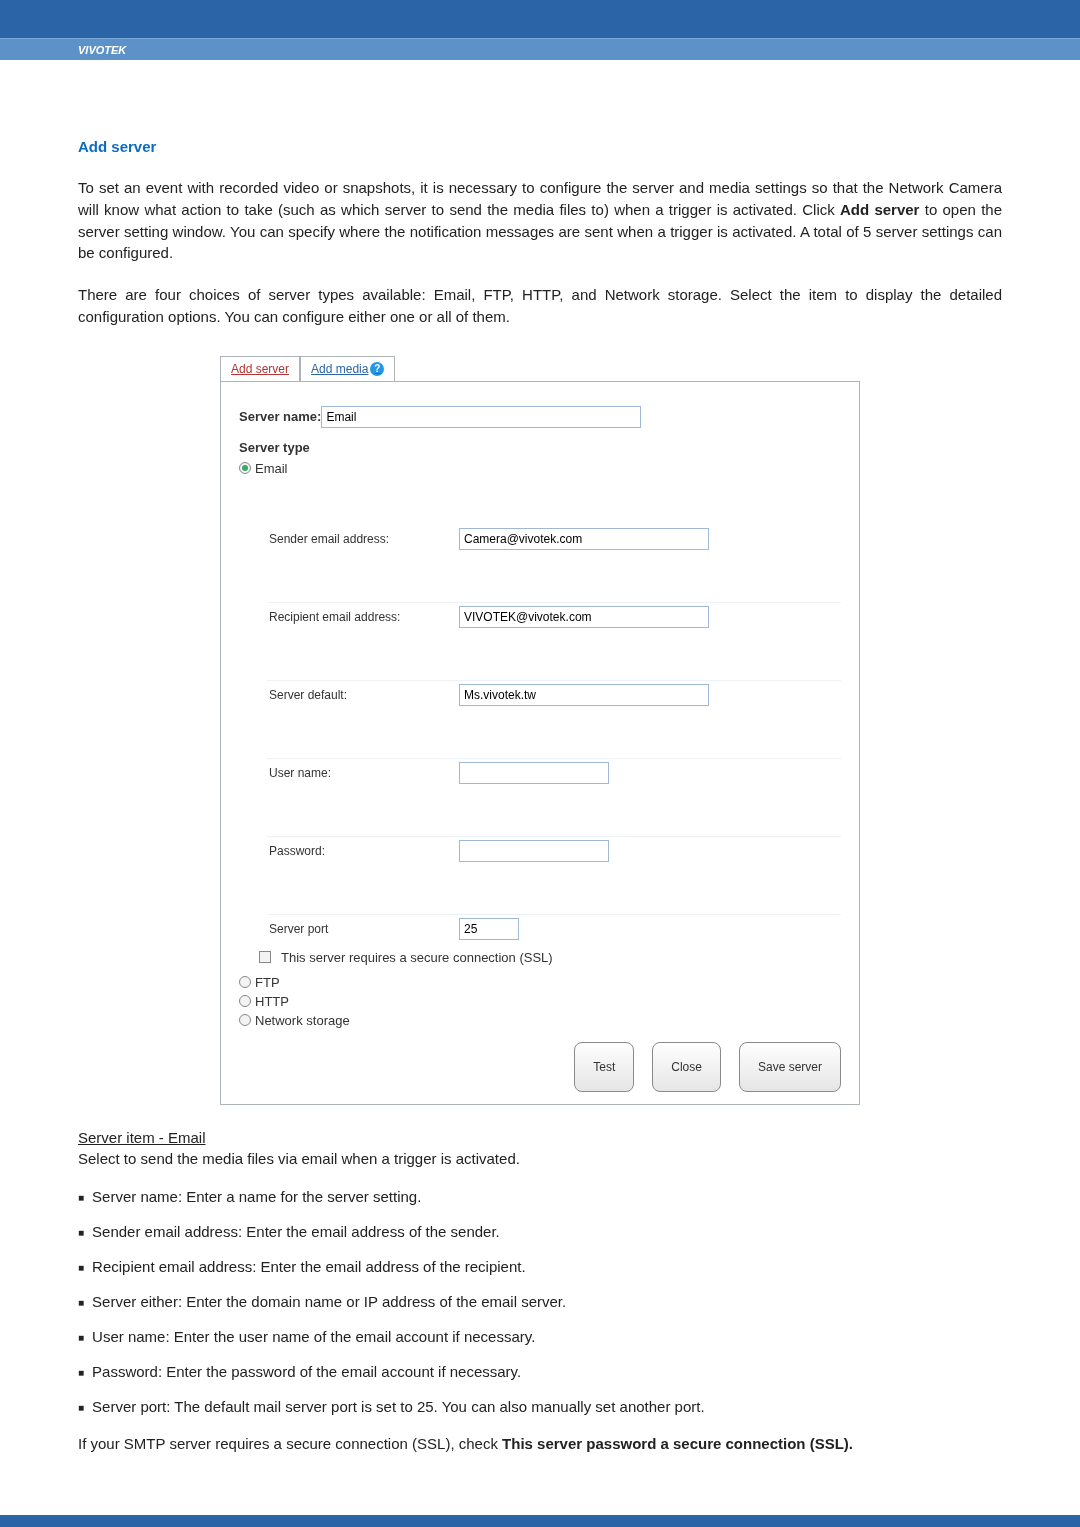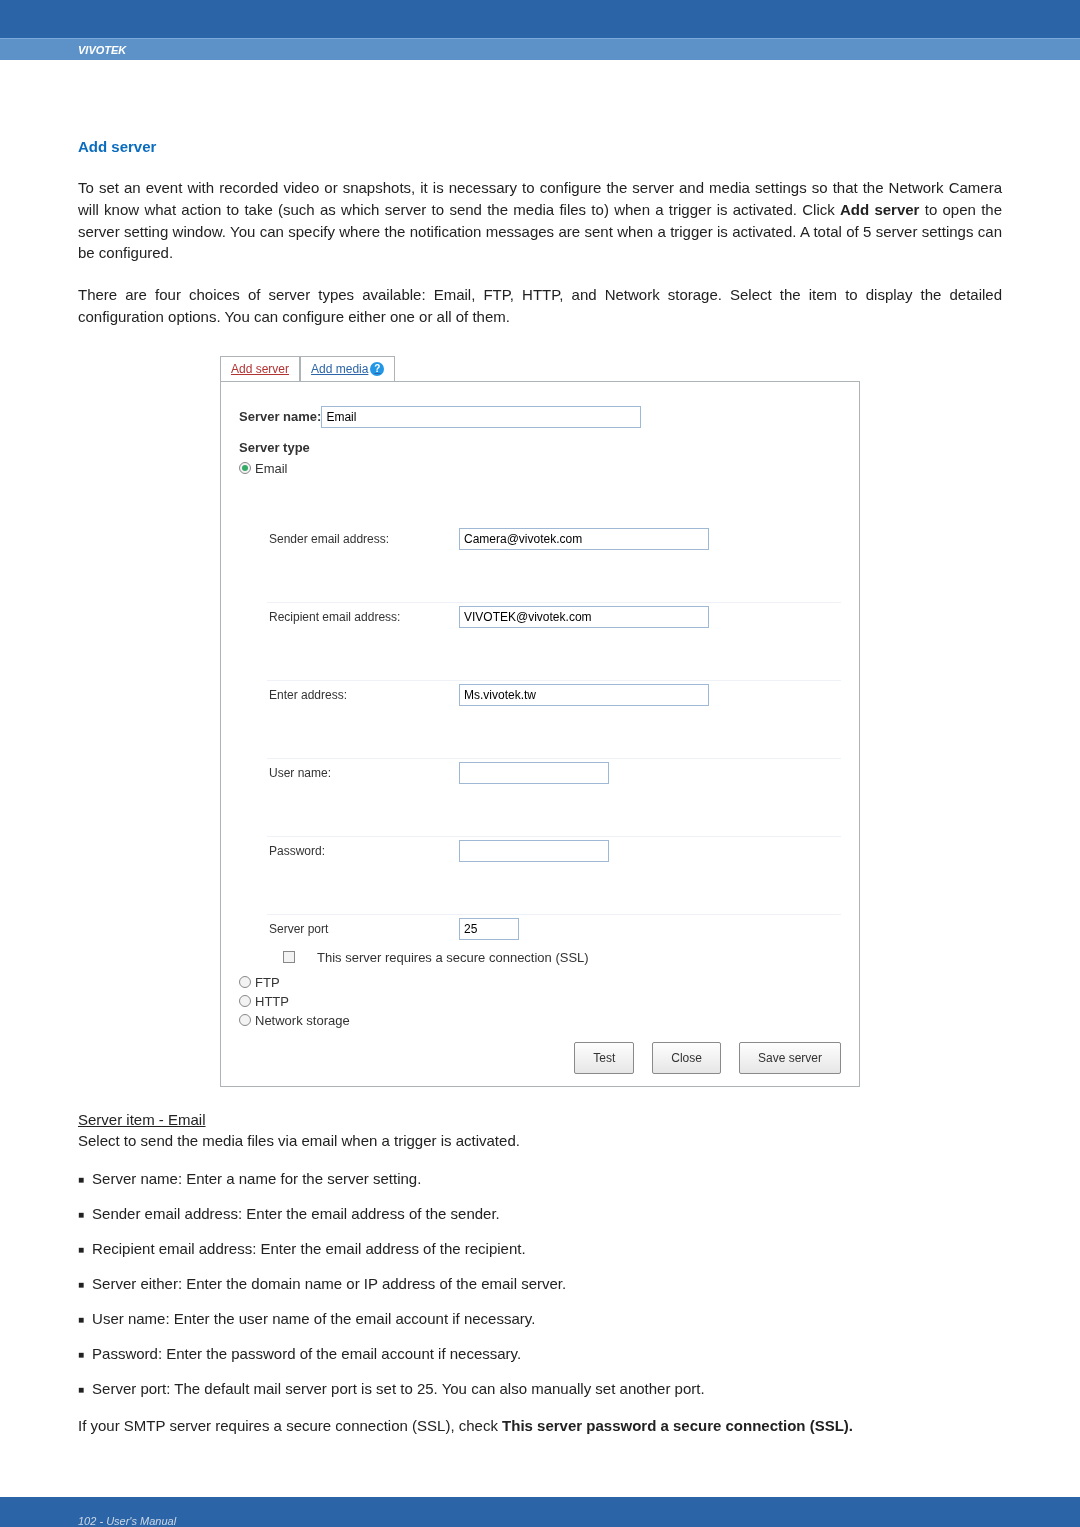--- a/index.html
+++ b/index.html
@@ -26,22 +26,22 @@
   .lbl-strong { color: #333; font-weight: bold; margin-right: 0; }
   .textfield { border: 1px solid #9fb8d4; height: 22px; padding: 2px 4px; font-size: 12px; }
   .radio-row { display: flex; align-items: center; gap: 4px; margin: 4px 0; }
   .radiolike { width: 12px; height: 12px; border: 1px solid #888; border-radius: 50%; display: inline-block; position: relative; background: #f3f3f3; }
   .radiolike.sel::after { content: ""; position: absolute; width: 6px; height: 6px; background: #3a6; border-radius: 50%; top: 2px; left: 2px; }
   .form-table { margin-left: 28px; margin-top: 4px; }
   .form-table .frow { display: flex; align-items: center; border-top: 1px solid #eef1f5; height: 30px; margin-top: 48px; }
   .form-table .frow:first-child { border-top: none; }
   .form-table .flbl { width: 192px; background: #fff; font-size: 12px; color: #333; padding-left: 2px; }
   .btns { display: flex; justify-content: flex-end; gap: 18px; margin-top: 14px; }
-  .btn { border: 1px solid #8a8a8a; background: linear-gradient(#fefefe,#e6e6e6); font-size: 12px; padding: 8px 18px; color: #333; border-radius: 2px; }
-  .cbwrap { display: flex; align-items: center; gap: 22px; margin-left: 44px; margin-top: 6px; }
+  .btn { border: 1px solid #8a8a8a; background: linear-gradient(#fefefe,#e6e6e6); font-size: 12px; padding: 17px 18px; color: #333; border-radius: 8px; }
+  .cbwrap { display: flex; align-items: center; gap: 10px; margin-left: 20px; margin-top: 6px; }
   .cblike { width: 12px; height: 12px; border: 1px solid #888; background: #f3f3f3; }
 
   .underline-heading { text-decoration: underline; font-size: 15px; margin-top: 22px; }
   .after-dialog p { font-size: 15px; color: #222; line-height: 1.45; }
 
   ul.bullets { list-style: none; margin: 14px 0 0 0; }
   ul.bullets li { font-size: 15px; color: #222; margin: 18px 0; display: flex; align-items: flex-start; gap: 8px; }
   ul.bullets li::before { content: "■"; font-size: 10px; color: #222; position: relative; top: 4px; }
 
   .hint-icon { width: 14px; height: 14px; border-radius: 50%; background: #2197e6; color: #fff; display: inline-flex; align-items: center; justify-content: center; font-size: 10px; font-weight: bold; }
@@ -96,21 +96,21 @@
           <div class="form-table">
             <div class="frow">
               <div class="flbl">Sender email address:</div>
               <input class="textfield" style="width: 250px;" value="Camera@vivotek.com">
             </div>
             <div class="frow">
               <div class="flbl">Recipient email address:</div>
               <input class="textfield" style="width: 250px;" value="VIVOTEK@vivotek.com">
             </div>
             <div class="frow">
-              <div class="flbl">Enter address:</div>
+              <div class="flbl">Server default:</div>
               <input class="textfield" style="width: 250px;" value="Ms.vivotek.tw">
             </div>
             <div class="frow">
               <div class="flbl">User name:</div>
               <input class="textfield" style="width: 150px;" value="">
             </div>
             <div class="frow">
               <div class="flbl">Password:</div>
               <input class="textfield" type="password" style="width: 150px;" value="">
             </div>

